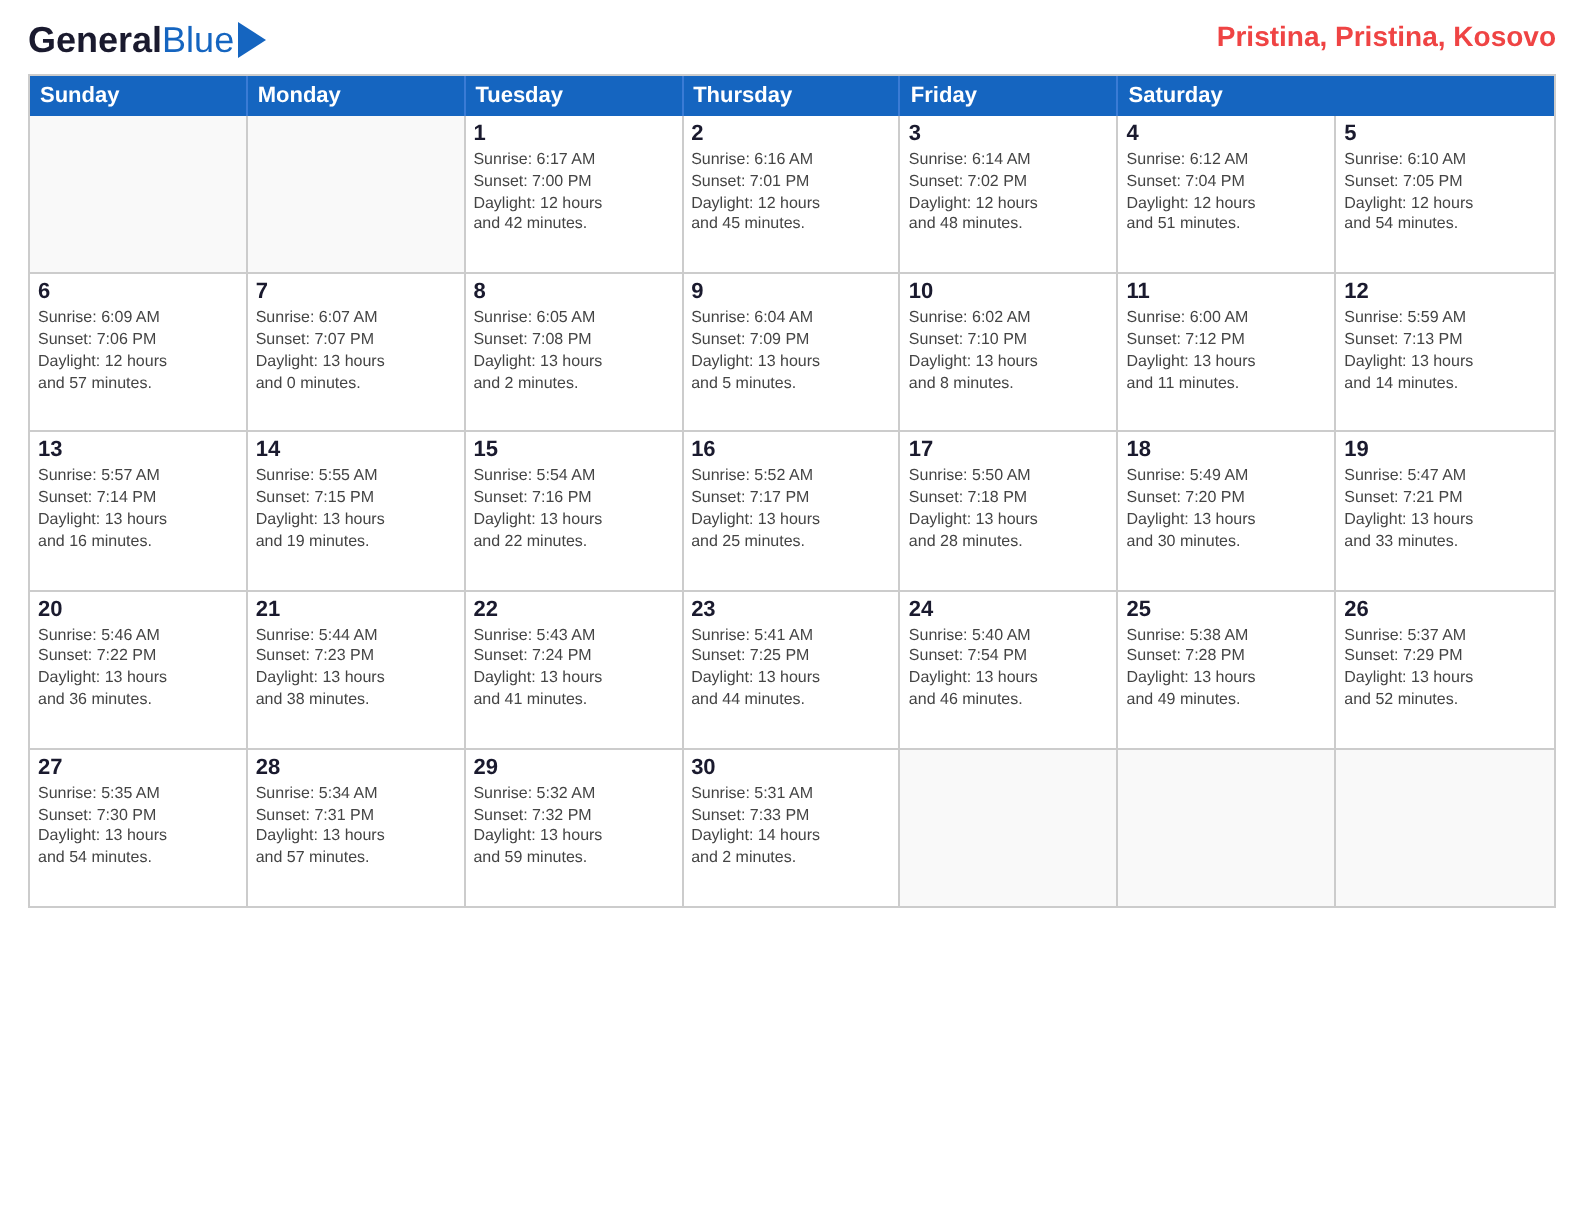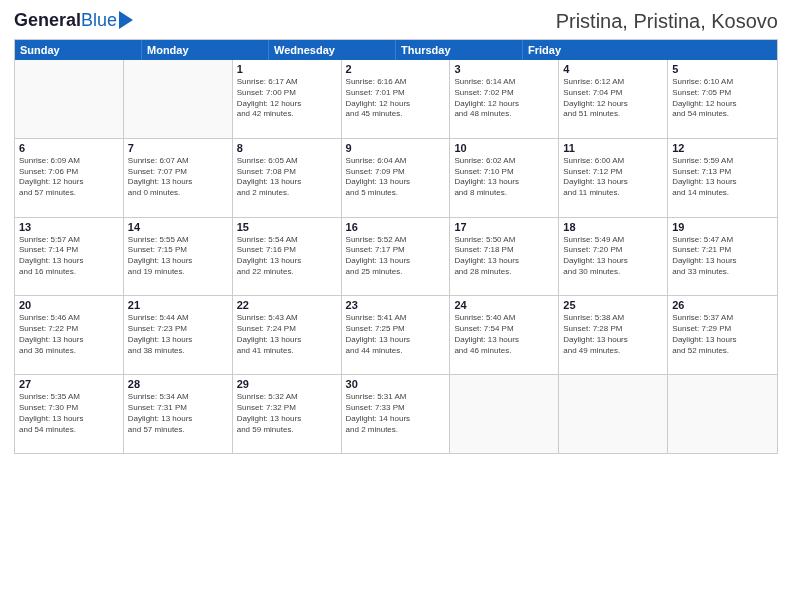--- a/index.html
+++ b/index.html
@@ -54,32 +54,33 @@
     .title-block {
       text-align: right;
     }
     .main-title {
       font-size: 32px;
       font-weight: bold;
       color: #1a1a2e;
       line-height: 1.1;
     }
     .subtitle {
-      font-size: 20px;
-      color: #404040;
+      font-size: 14px;
+      color: #ef4444;
+      font-weight: bold;
     }
     .calendar {
       flex: 1;
       display: flex;
       flex-direction: column;
       border: 1px solid #ccc;
     }
     .cal-header {
       display: grid;
-      grid-template-columns: repeat(6, 1fr);
+      grid-template-columns: repeat(7, 1fr);
       background: #1565c0;
     }
     .cal-header-cell {
       color: #fff;
       font-size: 11px;
       font-weight: bold;
       padding: 4px 5px;
       text-align: left;
       border-right: 1px solid #3a7bd5;
     }
@@ -134,23 +135,24 @@
     </div>
     <div class="title-block">
       <div class="subtitle">Pristina, Pristina, Kosovo</div>
     </div>
   </div>
 
   <div class="calendar">
     <div class="cal-header" id="cal-header-row">
         <div class="cal-header-cell">Sunday</div>
         <div class="cal-header-cell">Monday</div>
-        <div class="cal-header-cell">Wednesday</div>
+        <div class="cal-header-cell">Tuesday</div>
         <div class="cal-header-cell">Thursday</div>
         <div class="cal-header-cell">Friday</div>
+        <div class="cal-header-cell">Saturday</div>
       </div>
     <div class="cal-body" id="cal-body">
         <div class="cal-row">
           <div class="cal-cell empty"></div>
           <div class="cal-cell empty"></div>
           <div class="cal-cell">
             <div class="day-num">1</div>
             <div class="cell-text">Sunrise: 6:17 AM</div>
             <div class="cell-text">Sunset: 7:00 PM</div>
             <div class="cell-text">Daylight: 12 hours</div>

